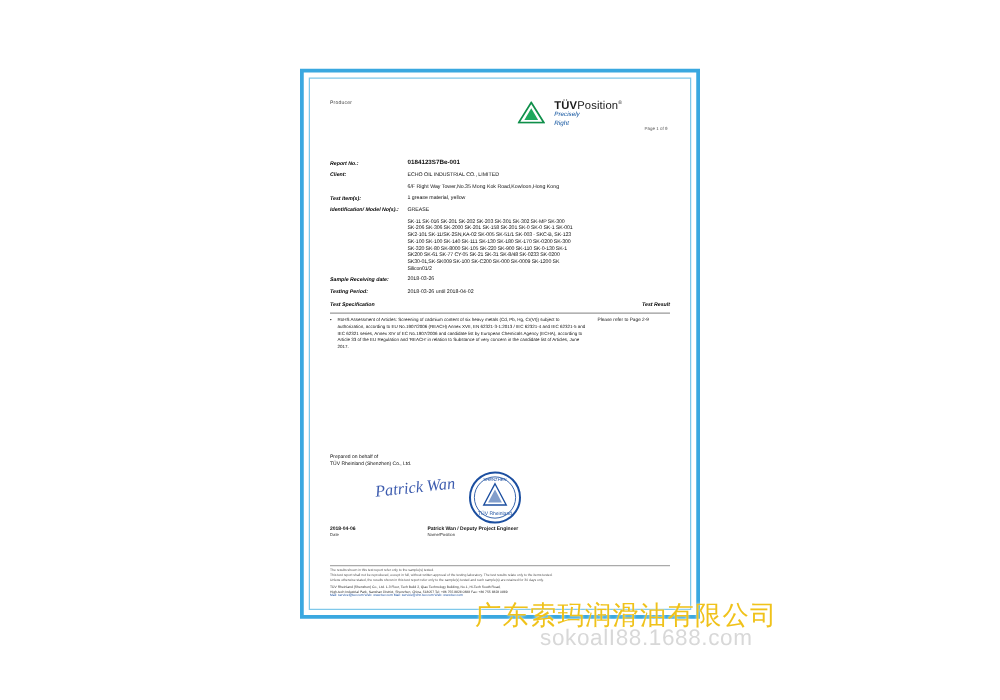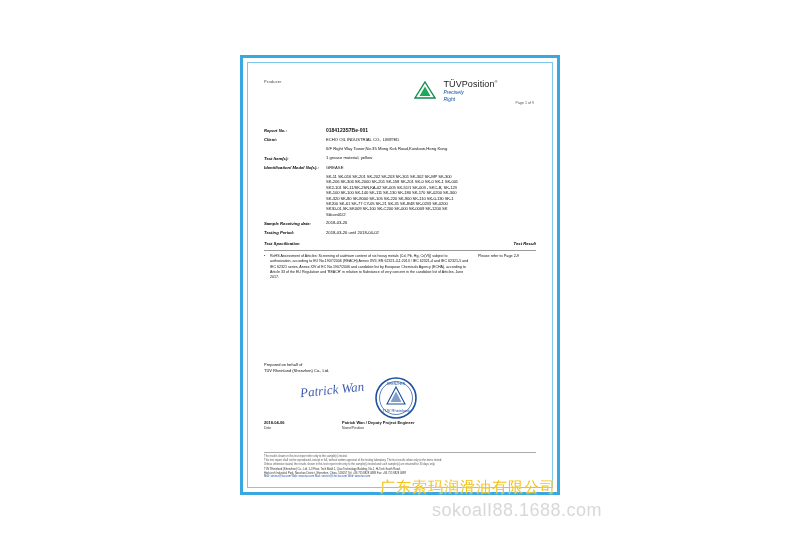--- a/index.html
+++ b/index.html
@@ -66,21 +66,21 @@
     vertical-align: middle;
     margin-left: 3px;
   }
   .tuv-name {
     font-size: 9px;
     color: #1a1a1a;
     letter-spacing: .1px;
     line-height: 10px;
     white-space: nowrap;
   }
-  .tuv-name b { font-weight: normal; }
+  .tuv-name b { font-weight: bold; }
   .tuv-name .reg { font-size: 4px; vertical-align: super; }
   .tuv-slogan {
     font-size: 5px;
     color: #0a4f9c;
     line-height: 7px;
     font-style: italic;
   }
   .page-count {
     position: absolute;
     right: 2px;
@@ -238,21 +238,21 @@
     font-size: 2.7px;
     line-height: 3.6px;
     color: #333;
   }
   .footer .addr .blue { color: #1a4fa0; }
   
   .wm-cn {
     position: absolute;
     left: 380px;
     top: 478px;
-    font-size: 15px;
+    font-size: 21px;
     color: #f0c21a;
     font-family: "Liberation Sans", sans-serif;
     text-shadow: 0 0 2px rgba(255,255,255,.8);
     white-space: nowrap;
     letter-spacing: 1px;
   }
   .wm-site {
     position: absolute;
     left: 432px;
     top: 500px;

